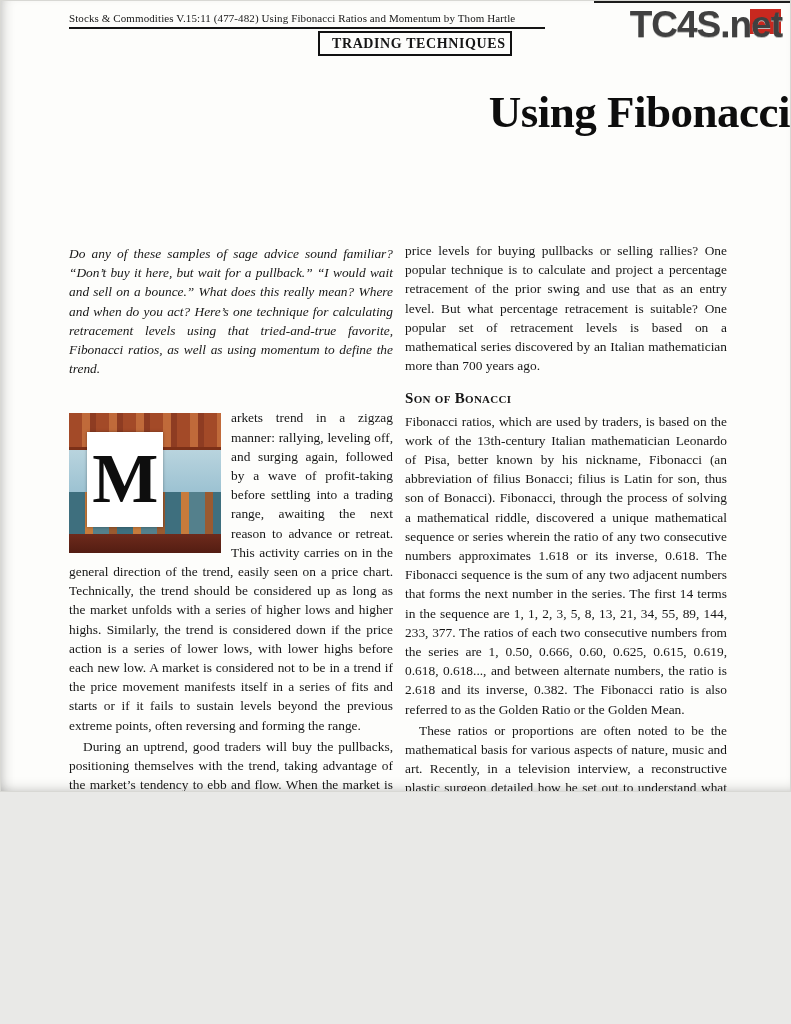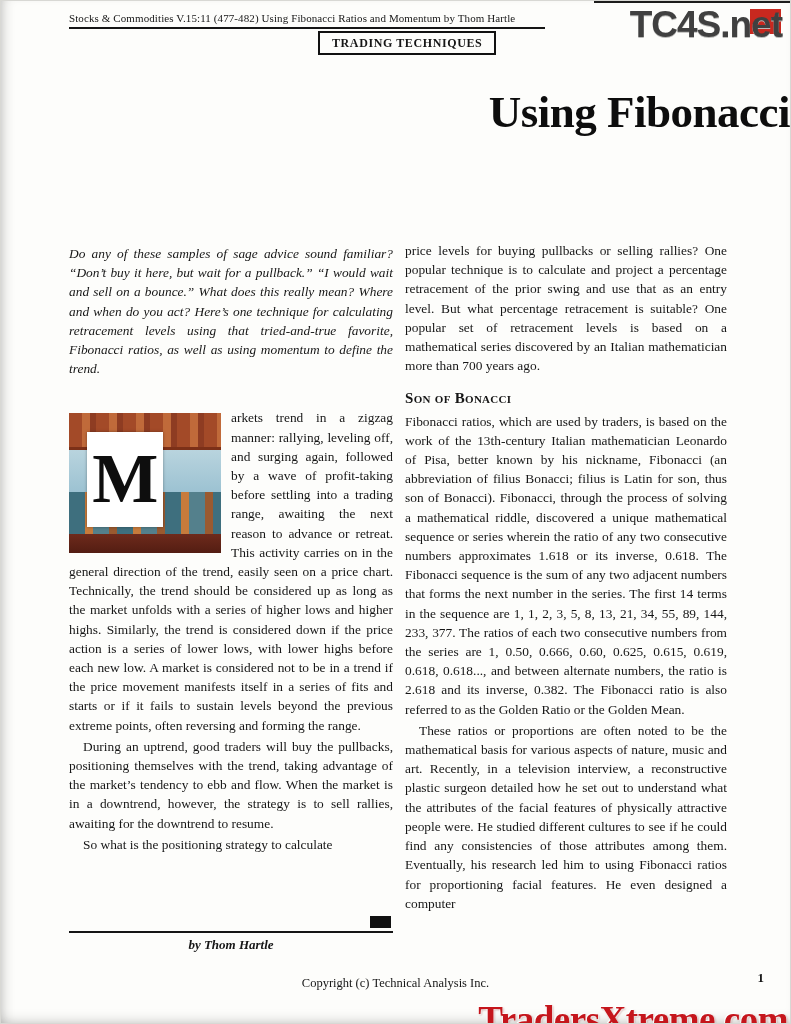--- a/index.html
+++ b/index.html
@@ -1,19 +1,19 @@
 <!DOCTYPE html>
 <html><head>
 <meta charset="utf-8">
 <style>
   * { margin:0; padding:0; box-sizing:border-box; }
   html,body { background:#e9e9e7; }
   .page {
     position:relative;
-    width:791px; height:1024px;
+    width:791px; height:792px;
     margin:0 auto;
     background:#fdfdfb;
     font-family:"Liberation Serif", serif;
     color:#161616;
     overflow:hidden;
     border:1px solid #d8d8d4;
     box-shadow: inset 10px 0 14px -10px rgba(0,0,0,.28), inset 0 -10px 14px -10px rgba(0,0,0,.22);
   }
   
   .citation {
@@ -26,22 +26,22 @@
   .logo-red-block { position:absolute; top:5px; right:1px; width:31px; height:25px; background:#c8281f; }
   .logo-text {
     position:relative; z-index:2;
     font-family:Liberation Sans, sans-serif;
     font-weight:bold; font-size:37px; letter-spacing:-1px;
     color:#404040; text-shadow:0 1px 0 #b9b9b7;
   }
   .section-box {
     position:absolute; top:30px; left:317px;
     border:2px solid #111; background:#fdfdfb;
-    padding:3px 12px 2px 12px;
-    font-weight:bold; font-size:12px; letter-spacing:.6px;
+    padding:3px 4px 2px 12px;
+    font-weight:bold; font-size:14px; letter-spacing:.6px;
     white-space:nowrap;
   }
   
   .title {
     position:absolute; top:86px; left:0; width:100%;
     text-align:right; font-weight:bold;
     font-size:45px; line-height:50px; color:#0d0d0d;
     letter-spacing:-.5px;
   }
   

